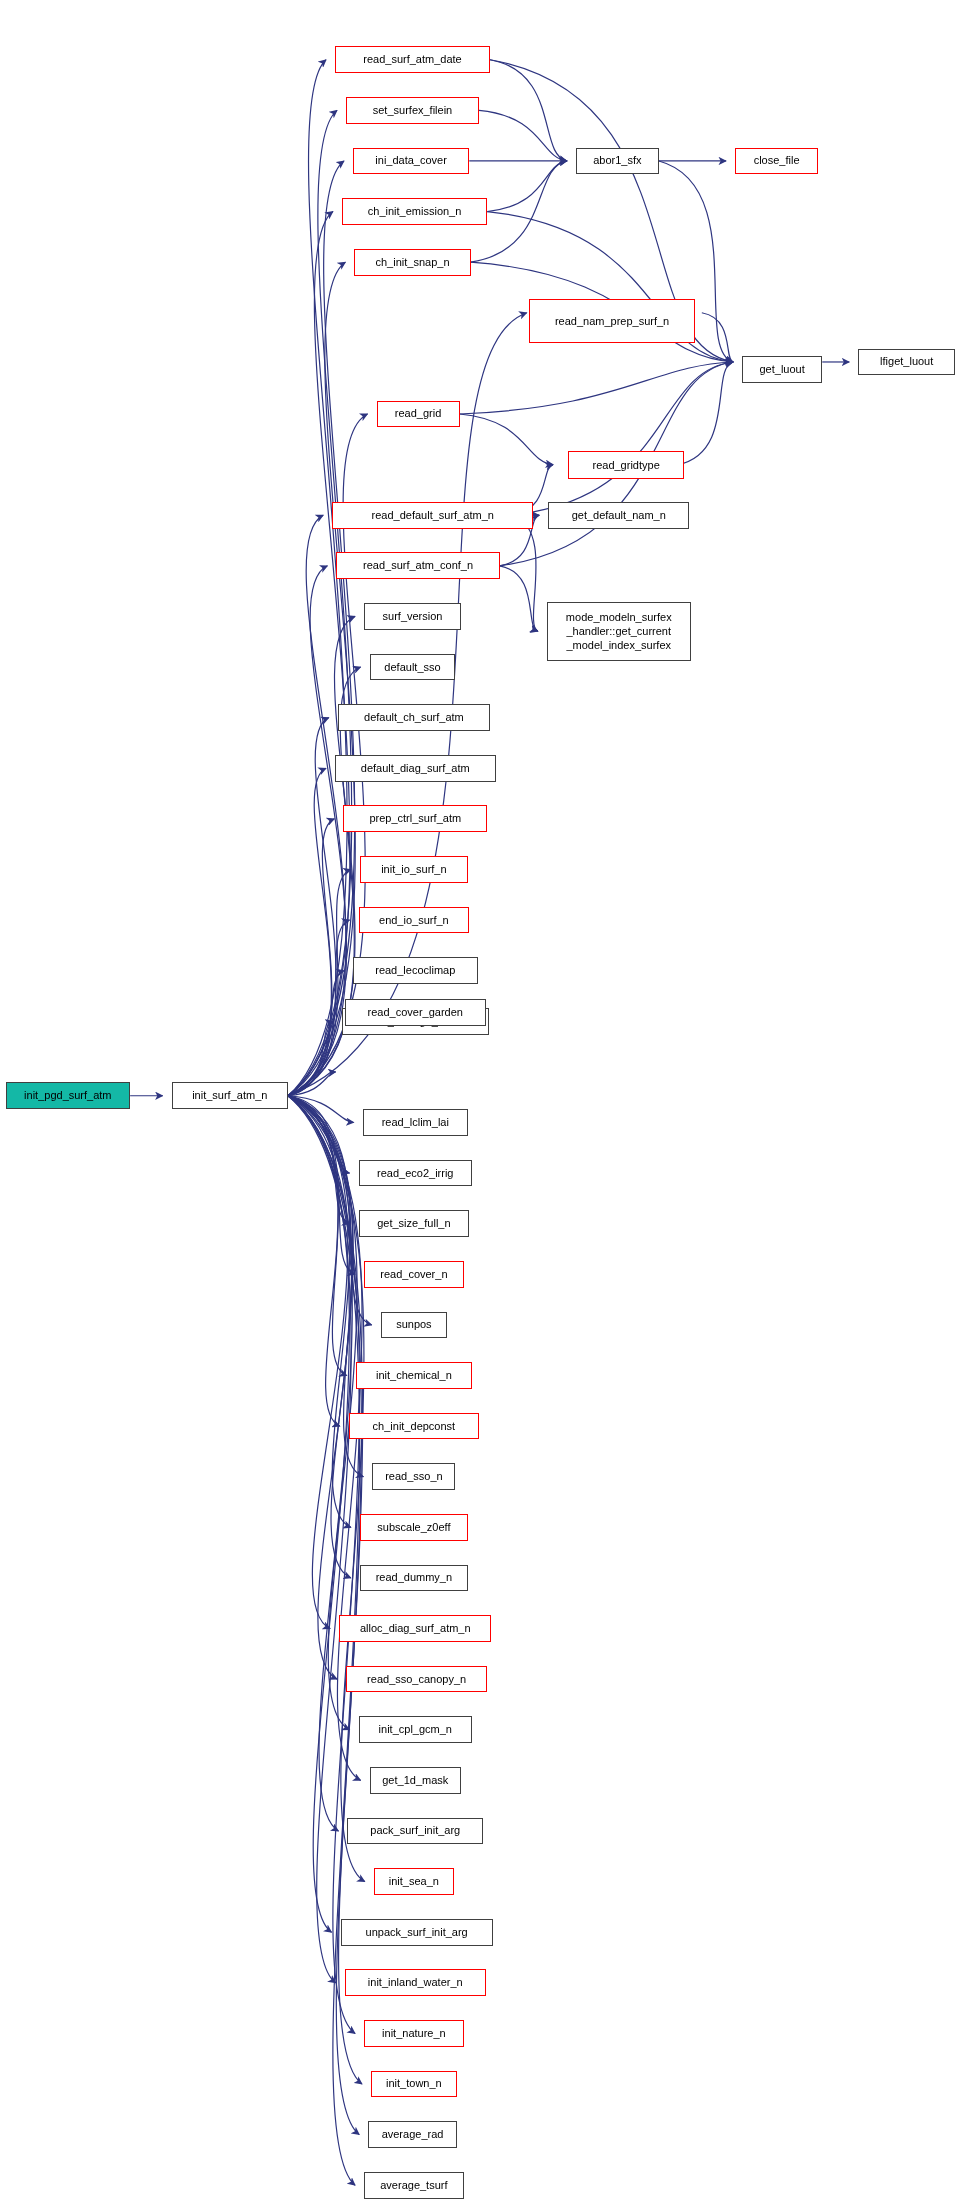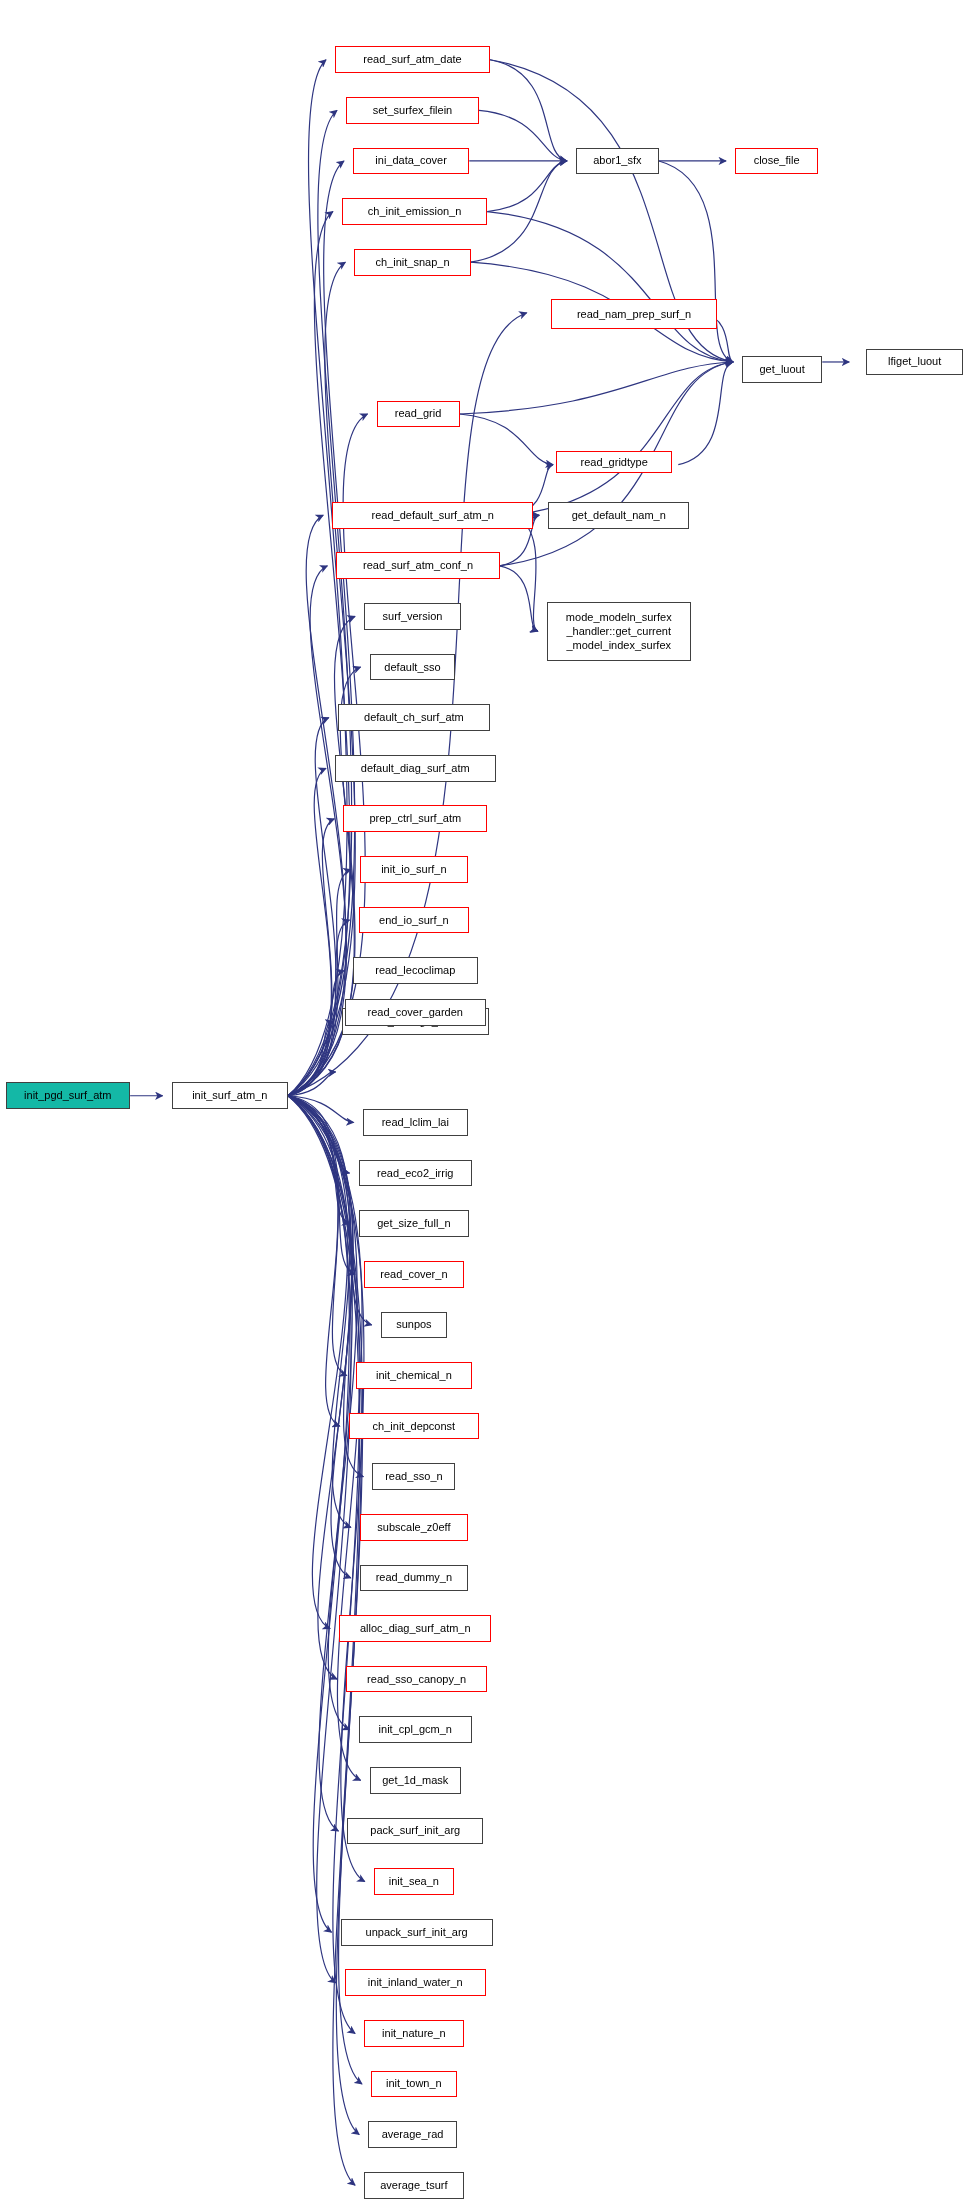--- a/index.html
+++ b/index.html
@@ -122,23 +122,23 @@
       </g>
   </svg>
   <div id="node-layer">
       <div class="node root" style="left: 5.53714px; top: 1082.41px; width: 124.586px; height: 26.7089px;"><span>init_pgd_surf_atm</span></div>
       <div class="node" style="left: 171.651px; top: 1082.41px; width: 116.28px; height: 26.7089px;"><span>init_surf_atm_n</span></div>
       <div class="node red" style="left: 334.997px; top: 46.3892px; width: 155.04px; height: 26.7089px;"><span>read_surf_atm_date</span></div>
       <div class="node red" style="left: 346.071px; top: 96.9955px; width: 132.891px; height: 26.7089px;"><span>set_surfex_filein</span></div>
       <div class="node red" style="left: 352.993px; top: 147.602px; width: 116.28px; height: 26.7089px;"><span>ini_data_cover</span></div>
       <div class="node red" style="left: 341.919px; top: 198.208px; width: 145.35px; height: 26.7089px;"><span>ch_init_emission_n</span></div>
       <div class="node red" style="left: 354.377px; top: 248.815px; width: 116.28px; height: 26.7089px;"><span>ch_init_snap_n</span></div>
-      <div class="node red" style="left: 551px; top: 299.421px; width: 166.114px; height: 30px;"><span>read_nam_prep_surf_n</span></div>
+      <div class="node red" style="left: 529px; top: 299.421px; width: 166.114px; height: 44px;"><span>read_nam_prep_surf_n</span></div>
       <div class="node red" style="left: 376.526px; top: 400.634px; width: 83.0571px; height: 26.7089px;"><span>read_grid</span></div>
-      <div class="node red" style="left: 556px; top: 451.24px; width: 116.28px; height: 22px;"><span>read_gridtype</span></div>
+      <div class="node red" style="left: 568px; top: 451.24px; width: 116.28px; height: 28px;"><span>read_gridtype</span></div>
       <div class="node red" style="left: 332.229px; top: 501.846px; width: 201px; height: 26.7089px;"><span>read_default_surf_atm_n</span></div>
       <div class="node" style="left: 548.177px; top: 501.846px; width: 141.197px; height: 26.7089px;"><span>get_default_nam_n</span></div>
       <div class="node red" style="left: 336.381px; top: 552.453px; width: 163.346px; height: 26.7089px;"><span>read_surf_atm_conf_n</span></div>
       <div class="node" style="left: 364.067px; top: 603.059px; width: 96.9px; height: 26.7089px;"><span>surf_version</span></div>
       <div class="node multi" style="left: 546.793px; top: 601.654px; width: 143.966px; height: 59.0408px;"><span>mode_modeln_surfex
 _handler::get_current
 _model_index_surfex</span></div>
       <div class="node" style="left: 369.604px; top: 653.666px; width: 85.8257px; height: 26.7089px;"><span>default_sso</span></div>
       <div class="node" style="left: 337.766px; top: 704.272px; width: 152.271px; height: 26.7089px;"><span>default_ch_surf_atm</span></div>
       <div class="node" style="left: 334.997px; top: 754.878px; width: 160.577px; height: 26.7089px;"><span>default_diag_surf_atm</span></div>
@@ -166,15 +166,15 @@
       <div class="node red" style="left: 373.757px; top: 1868.22px; width: 80.2886px; height: 26.7089px;"><span>init_sea_n</span></div>
       <div class="node" style="left: 340.534px; top: 1918.82px; width: 152.271px; height: 26.7089px;"><span>unpack_surf_init_arg</span></div>
       <div class="node red" style="left: 344.687px; top: 1969.43px; width: 141.197px; height: 26.7089px;"><span>init_inland_water_n</span></div>
       <div class="node red" style="left: 364.067px; top: 2020.04px; width: 99.6686px; height: 26.7089px;"><span>init_nature_n</span></div>
       <div class="node red" style="left: 370.989px; top: 2070.64px; width: 85.8257px; height: 26.7089px;"><span>init_town_n</span></div>
       <div class="node" style="left: 368.22px; top: 2121.25px; width: 88.5943px; height: 26.7089px;"><span>average_rad</span></div>
       <div class="node" style="left: 364.067px; top: 2171.86px; width: 99.6686px; height: 26.7089px;"><span>average_tsurf</span></div>
       <div class="node" style="left: 575.863px; top: 147.602px; width: 83.0571px; height: 26.7089px;"><span>abor1_sfx</span></div>
       <div class="node red" style="left: 735.056px; top: 147.602px; width: 83.0571px; height: 26.7089px;"><span>close_file</span></div>
       <div class="node" style="left: 741.977px; top: 356px; width: 80.2886px; height: 26.7089px;"><span>get_luout</span></div>
-      <div class="node" style="left: 858.257px; top: 348.622px; width: 96.9px; height: 26.7089px; margin-left: 8px;"><span>lfiget_luout</span></div>
+      <div class="node" style="left: 858.257px; top: 348.622px; width: 96.9px; height: 26.7089px;"><span>lfiget_luout</span></div>
     </div>
 </div>
 
 </body></html>

